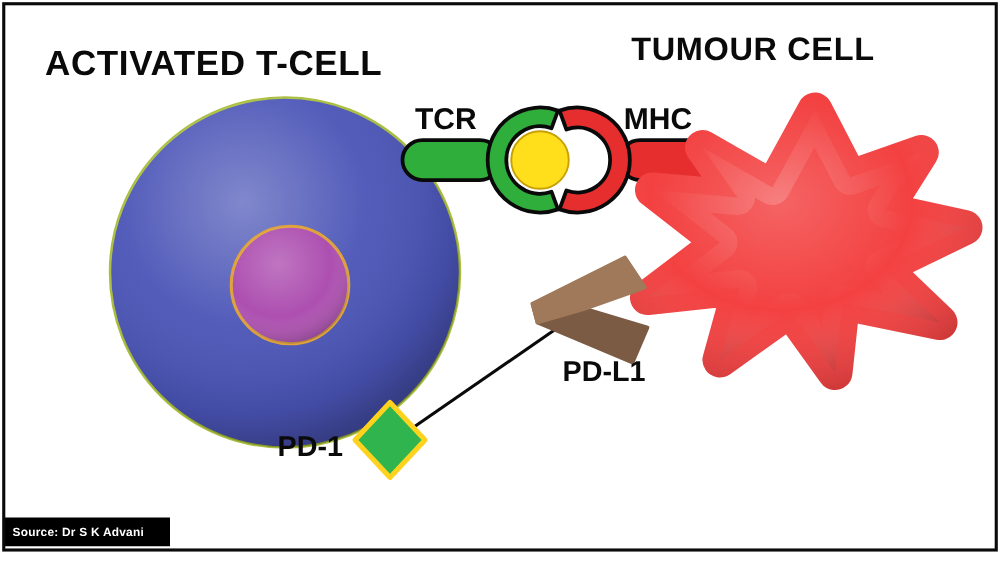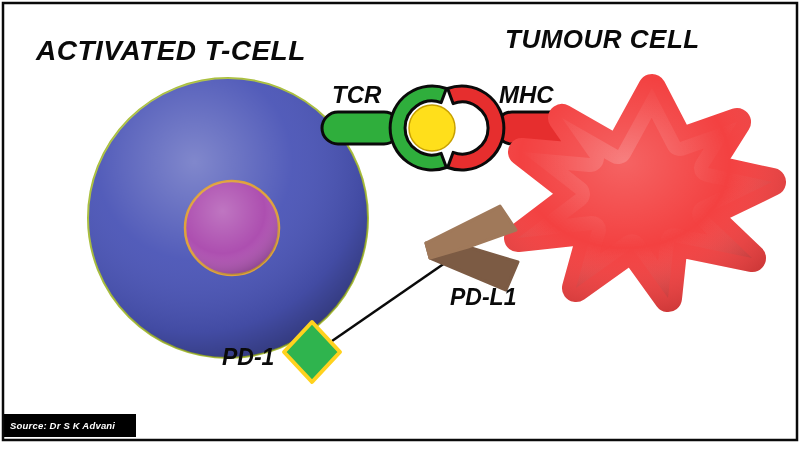--- a/index.html
+++ b/index.html
@@ -1,17 +1,17 @@
 <!DOCTYPE html>
 <html><head>
 <meta charset="utf-8">
 <style>
   html,body{margin:0;padding:0;background:#ffffff;}
   .stage{position:relative;width:800px;height:450px;background:#ffffff;overflow:hidden;
-         font-family:"Liberation Sans",sans-serif;font-style:italic;}
+         font-family:"Liberation Sans",sans-serif;}
   svg{position:absolute;inset:0;display:block;}
   text{font-family:"Liberation Sans",sans-serif;}
   .title{font-weight:bold;fill:#0a0a0a;letter-spacing:.5px;}
   .lbl{font-weight:bold;fill:#0a0a0a;}
   .src{fill:#ffffff;font-size:9.5px;font-weight:bold;letter-spacing:.2px;}
 </style>
 </head>
 <body>
 
 <div class="stage">

